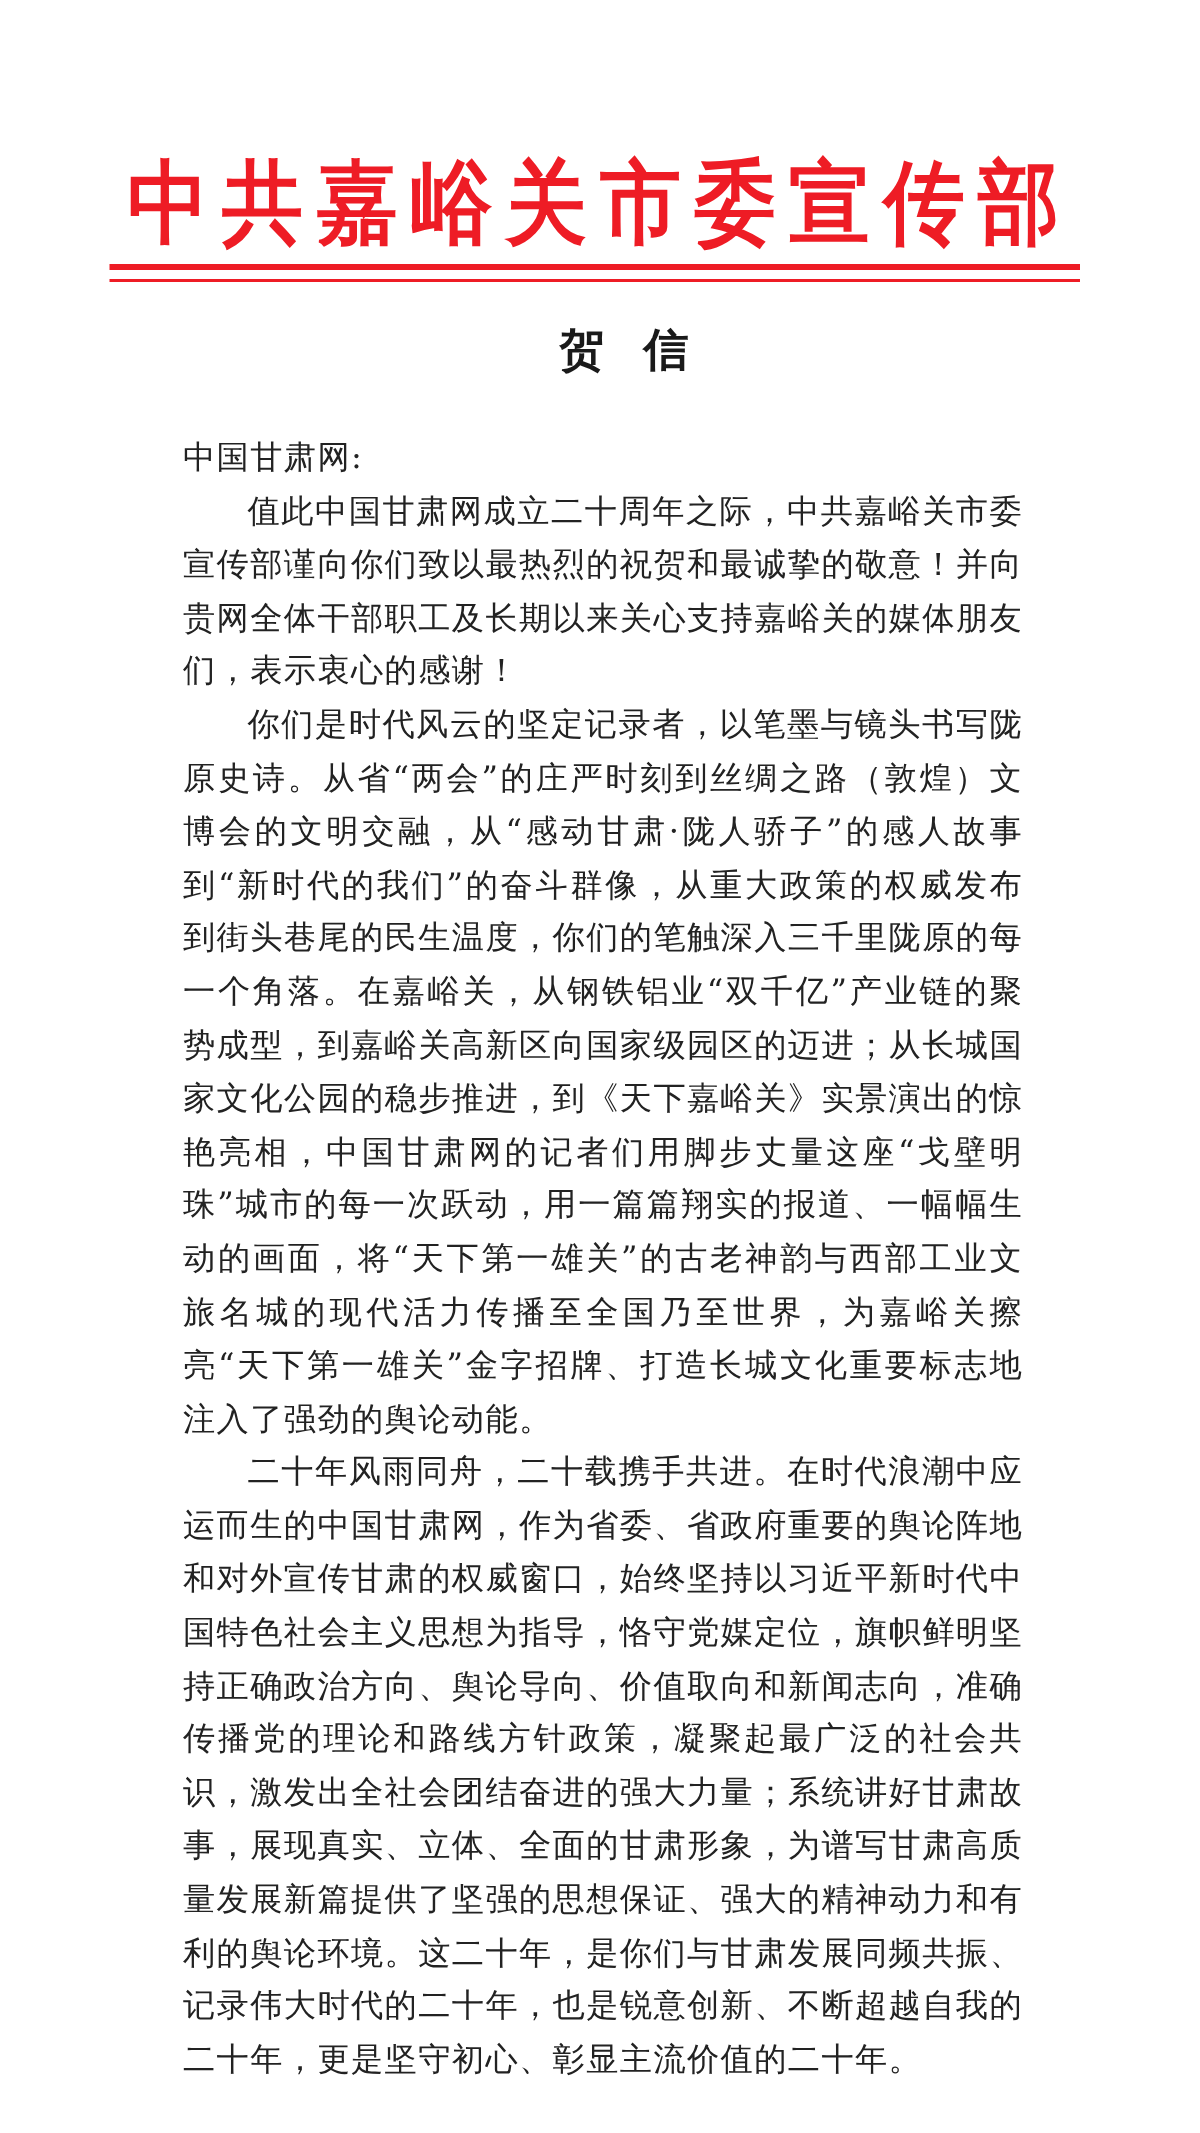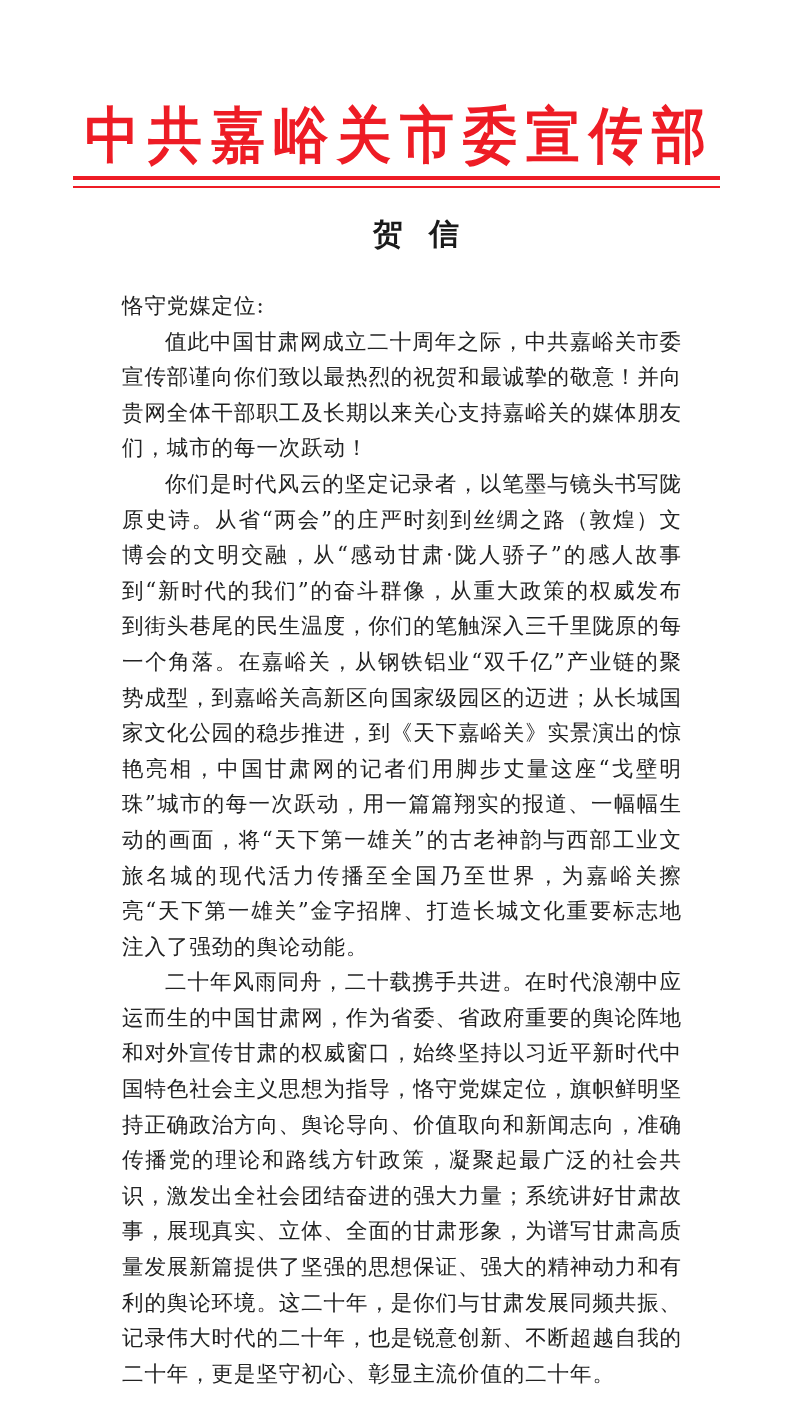--- a/index.html
+++ b/index.html
@@ -82,17 +82,17 @@
 <body>
 
 <div class="letterhead">中共嘉峪关市委宣传部</div>
 
 <div class="rule-thick"></div>
 <div class="rule-thin"></div>
 
 <div class="doc-title">贺信</div>
 
 <div class="body-text">
-  <p class="salutation">恪守党媒定位:</p>
-  <p class="para">值此中国甘肃网成立二十周年之际，中共嘉峪关市委宣传部谨向你们致以最热烈的祝贺和最诚挚的敬意！并向贵网全体干部职工及长期以来关心支持嘉峪关的媒体朋友们，城市的每一次跃动！</p>
+  <p class="salutation">中国甘肃网:</p>
+  <p class="para">值此中国甘肃网成立二十周年之际，中共嘉峪关市委宣传部谨向你们致以最热烈的祝贺和最诚挚的敬意！并向贵网全体干部职工及长期以来关心支持嘉峪关的媒体朋友们，表示衷心的感谢！</p>
   <p class="para">你们是时代风云的坚定记录者，以笔墨与镜头书写陇原史诗。从省“两会”的庄严时刻到丝绸之路（敦煌）文博会的文明交融，从“感动甘肃·陇人骄子”的感人故事到“新时代的我们”的奋斗群像，从重大政策的权威发布到街头巷尾的民生温度，你们的笔触深入三千里陇原的每一个角落。在嘉峪关，从钢铁铝业“双千亿”产业链的聚势成型，到嘉峪关高新区向国家级园区的迈进；从长城国家文化公园的稳步推进，到《天下嘉峪关》实景演出的惊艳亮相，中国甘肃网的记者们用脚步丈量这座“戈壁明珠”城市的每一次跃动，用一篇篇翔实的报道、一幅幅生动的画面，将“天下第一雄关”的古老神韵与西部工业文旅名城的现代活力传播至全国乃至世界，为嘉峪关擦亮“天下第一雄关”金字招牌、打造长城文化重要标志地注入了强劲的舆论动能。</p>
   <p class="para">二十年风雨同舟，二十载携手共进。在时代浪潮中应运而生的中国甘肃网，作为省委、省政府重要的舆论阵地和对外宣传甘肃的权威窗口，始终坚持以习近平新时代中国特色社会主义思想为指导，恪守党媒定位，旗帜鲜明坚持正确政治方向、舆论导向、价值取向和新闻志向，准确传播党的理论和路线方针政策，凝聚起最广泛的社会共识，激发出全社会团结奋进的强大力量；系统讲好甘肃故事，展现真实、立体、全面的甘肃形象，为谱写甘肃高质量发展新篇提供了坚强的思想保证、强大的精神动力和有利的舆论环境。这二十年，是你们与甘肃发展同频共振、记录伟大时代的二十年，也是锐意创新、不断超越自我的二十年，更是坚守初心、彰显主流价值的二十年。</p>
 </div>
 
 </body></html>

